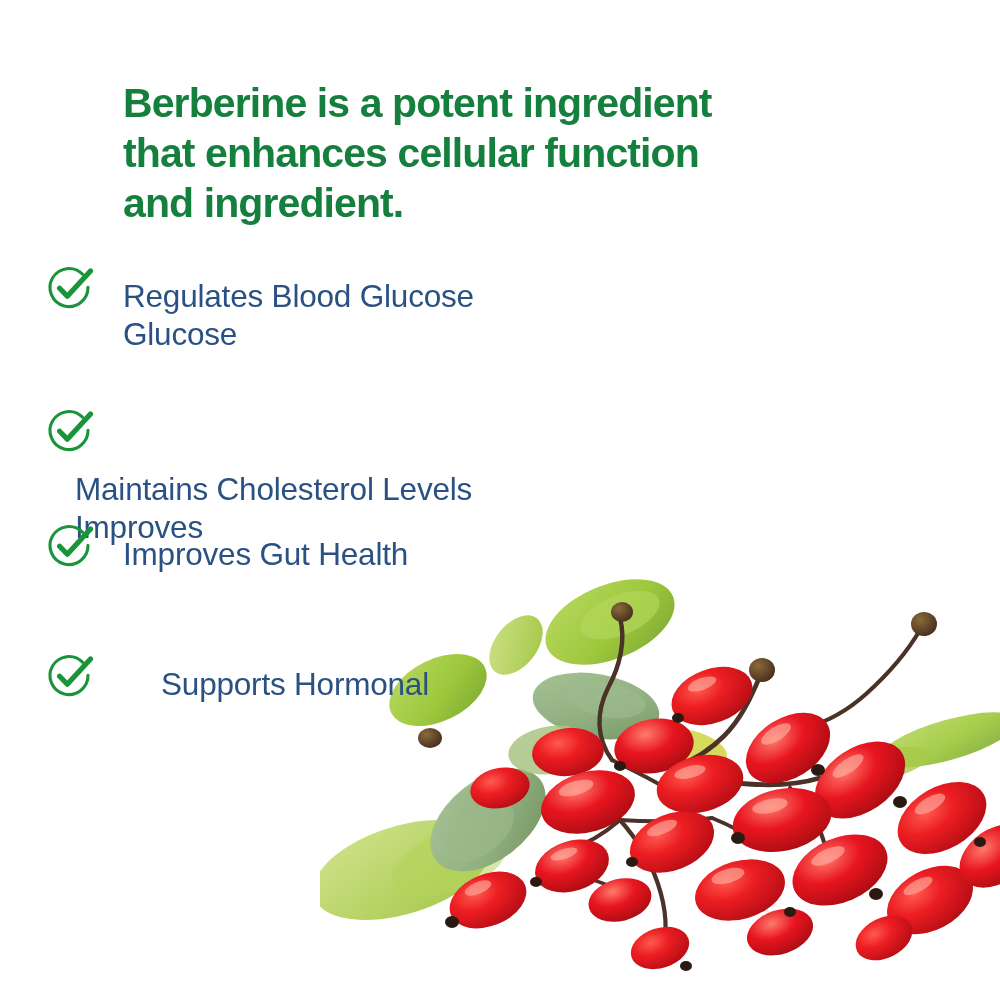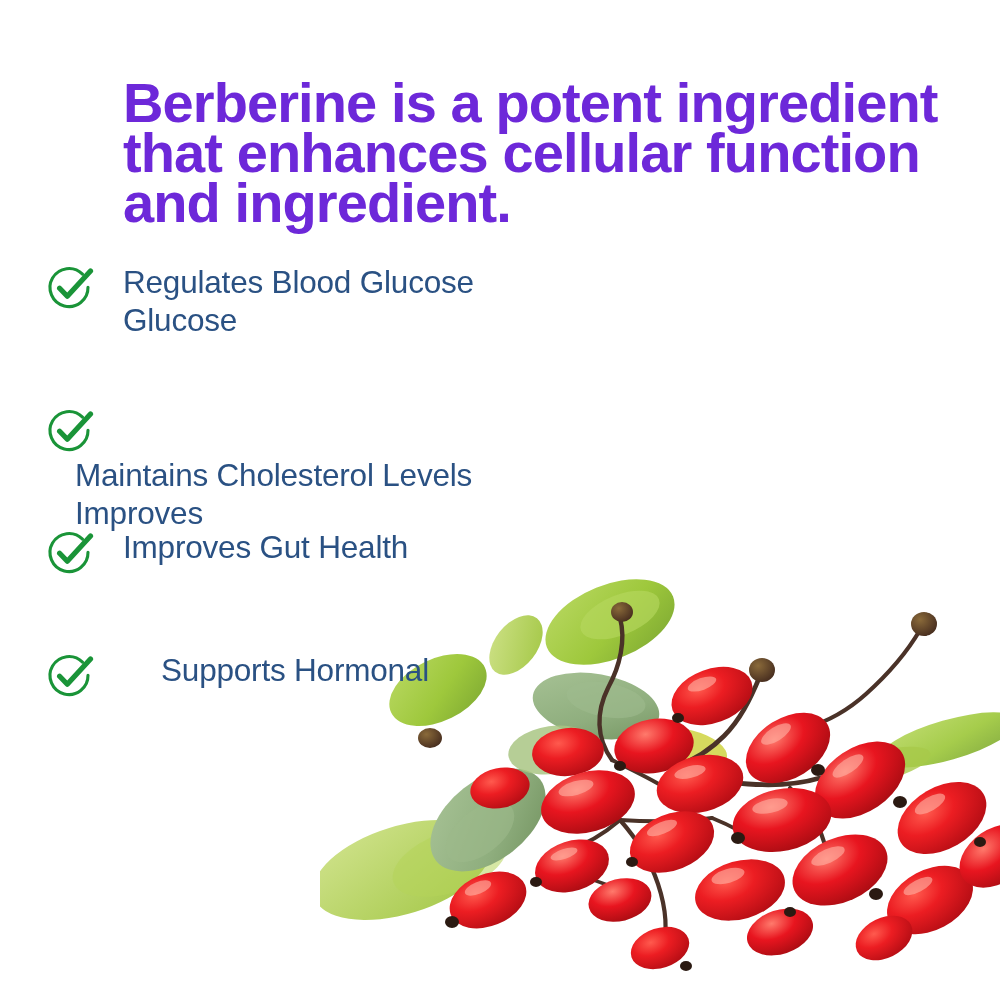--- a/index.html
+++ b/index.html
@@ -15,22 +15,22 @@
     font-family: "Liberation Sans", sans-serif;
     -webkit-font-smoothing: antialiased;
   }
 
   
   .headline {
     position: absolute;
     left: 123px;
     top: 78px;
     width: 760px;
-    color: #6d28d9;
-    font-size: 56px;
+    color: #15803d;
+    font-size: 41px;
     font-weight: bold;
     line-height: 50px;
     letter-spacing: -0.9px;
     z-index: 40;
   }
   .headline .hl-line { display: block; white-space: nowrap; }
 
   
   .benefits {
     position: absolute;
@@ -40,39 +40,40 @@
     z-index: 40;
   }
   .benefit-row {
     display: flex;
     align-items: flex-start;
     position: absolute;
     left: 0;
   }
   .benefit-row.r0 { top: 0px; }
   .benefit-row.r1 { top: 143px; flex-direction: column; }
-  .benefit-row.r2 { top: 265px; }
+  .benefit-row.r2 { top: 258px; }
   .benefit-row.r3 { top: 388px; gap: 38px; }
 
   .check-icon {
     flex: 0 0 auto;
     width: 48px;
     height: 48px;
     margin-top: 2px;
     display: block;
   }
   .benefit-text {
     margin-left: 29px;
     color: #2a5183;
     font-size: 31.5px;
     font-weight: normal;
     line-height: 38px;
     letter-spacing: -0.2px;
     white-space: nowrap;
     padding-top: 1px;
+    margin-top: 14px;
   }
   .benefit-text .bt-line { display: block; }
 
   
   .berry-photo {
     position: absolute;
     left: 320px;
     top: 570px;
     width: 690px;
     height: 430px;

